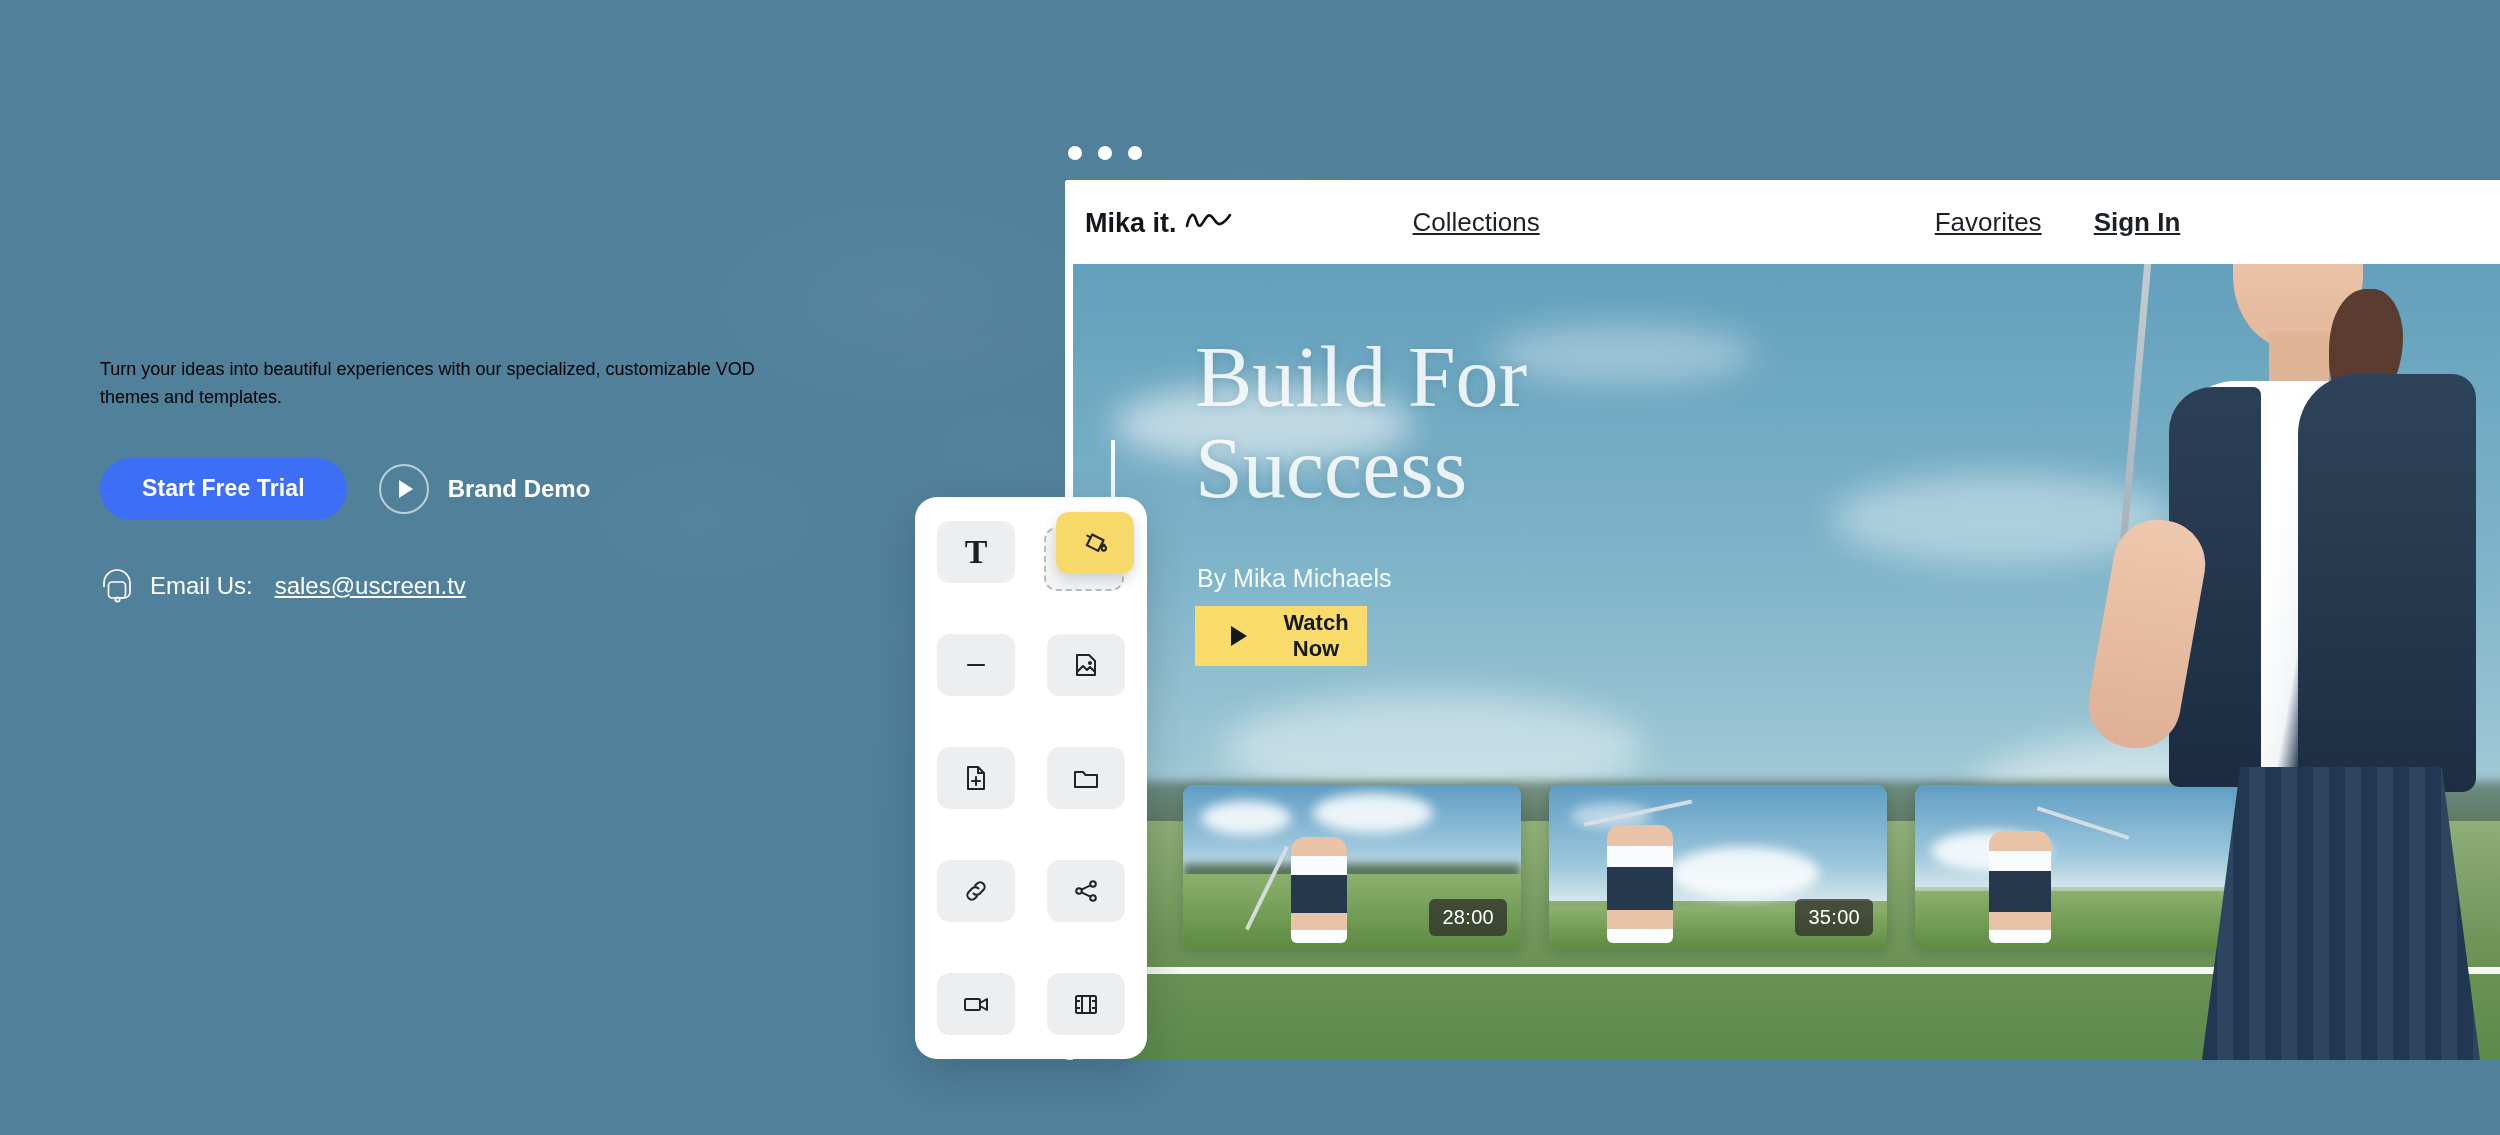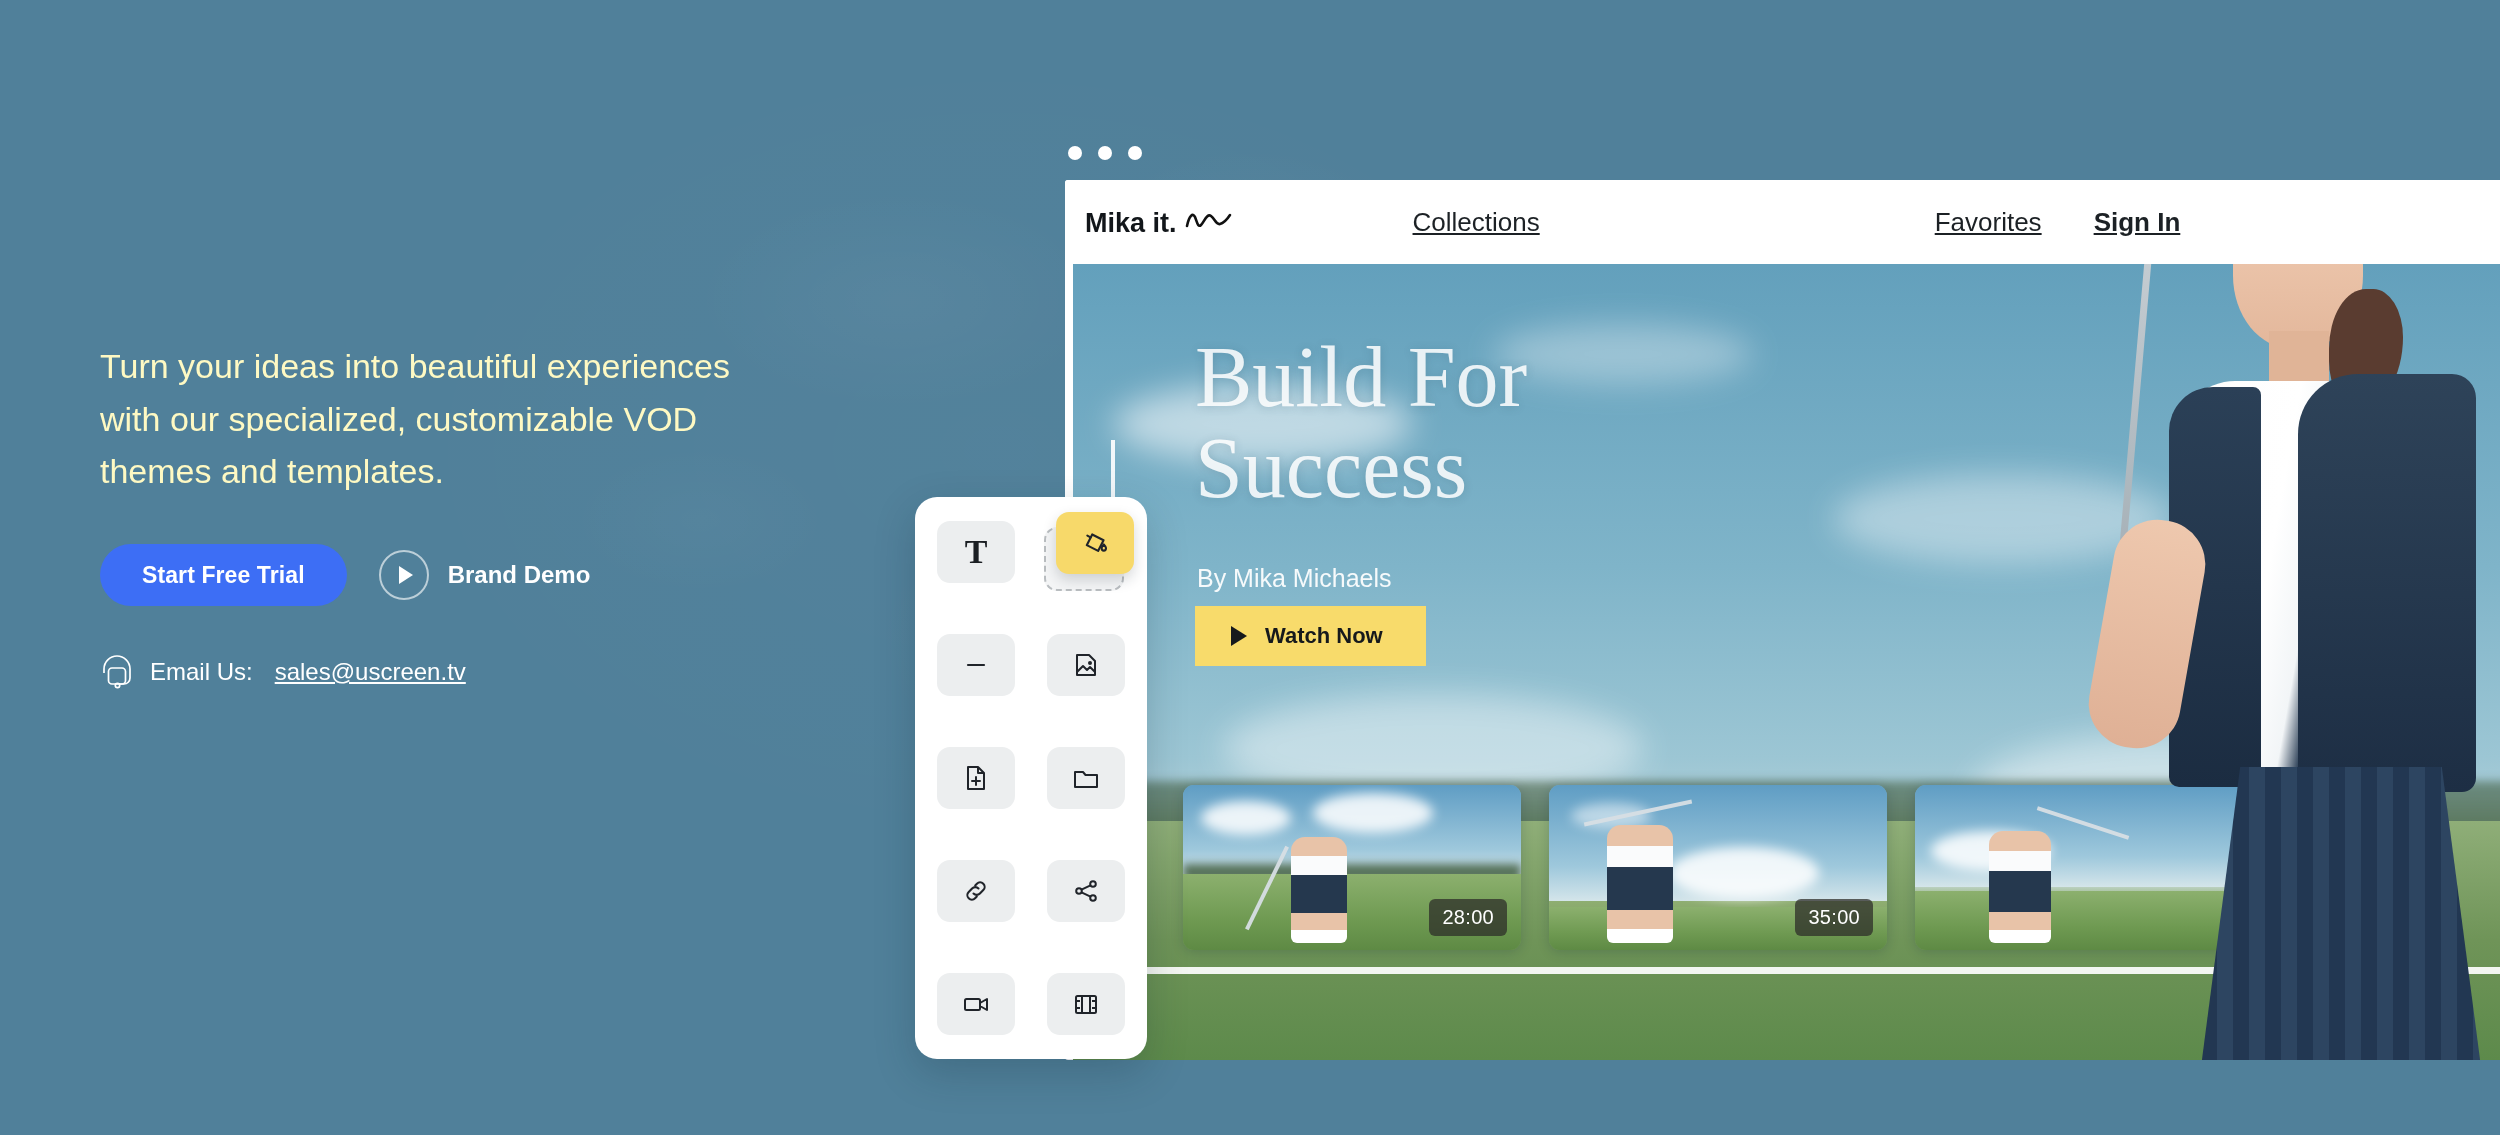--- a/index.html
+++ b/index.html
@@ -27,23 +27,23 @@
   .hero-copy { position: absolute; left: 100px; top: 320px; width: 720px; z-index: 20; }
   .hero-title {
     color: #fff;
     font-size: 72px;
     line-height: 1.12;
     font-weight: 700;
     letter-spacing: -.5px;
     white-space: pre-line;
   }
   .hero-sub {
-    margin-top: 20px;
-    color: #fef9c3;
-    font-size: 34px;
+    margin-top: 36px;
+    color: #000000;
+    font-size: 18px;
     line-height: 1.55;
     font-weight: 400;
     max-width: 660px;
   }
   .cta-row { margin-top: 46px; display: flex; align-items: center; gap: 32px; }
   .btn-primary {
     background: #3d6ef5;
     color: #fff;
     border: none;
     border-radius: 999px;
@@ -148,21 +148,21 @@
     text-shadow: 0 1px 10px rgba(40,70,90,.18);
   }
   .site-hero-author {
     position: absolute; left: 124px; top: 300px;
     font-size: 25px; color: rgba(255,255,255,.93); z-index: 3;
   }
   .watch-now {
     position: absolute; left: 122px; top: 342px;
     background: #f8db6b;
     border: none;
-    width: 231px; height: 60px;
+    width: 172px; height: 60px;
     display: flex; align-items: center; gap: 18px;
     padding-left: 36px;
     color: #16191c;
     font-size: 22px; font-weight: 600;
     font-family: "Liberation Sans", sans-serif;
     cursor: pointer;
     z-index: 3;
   }
   .watch-now .tri {
     width: 0; height: 0;

